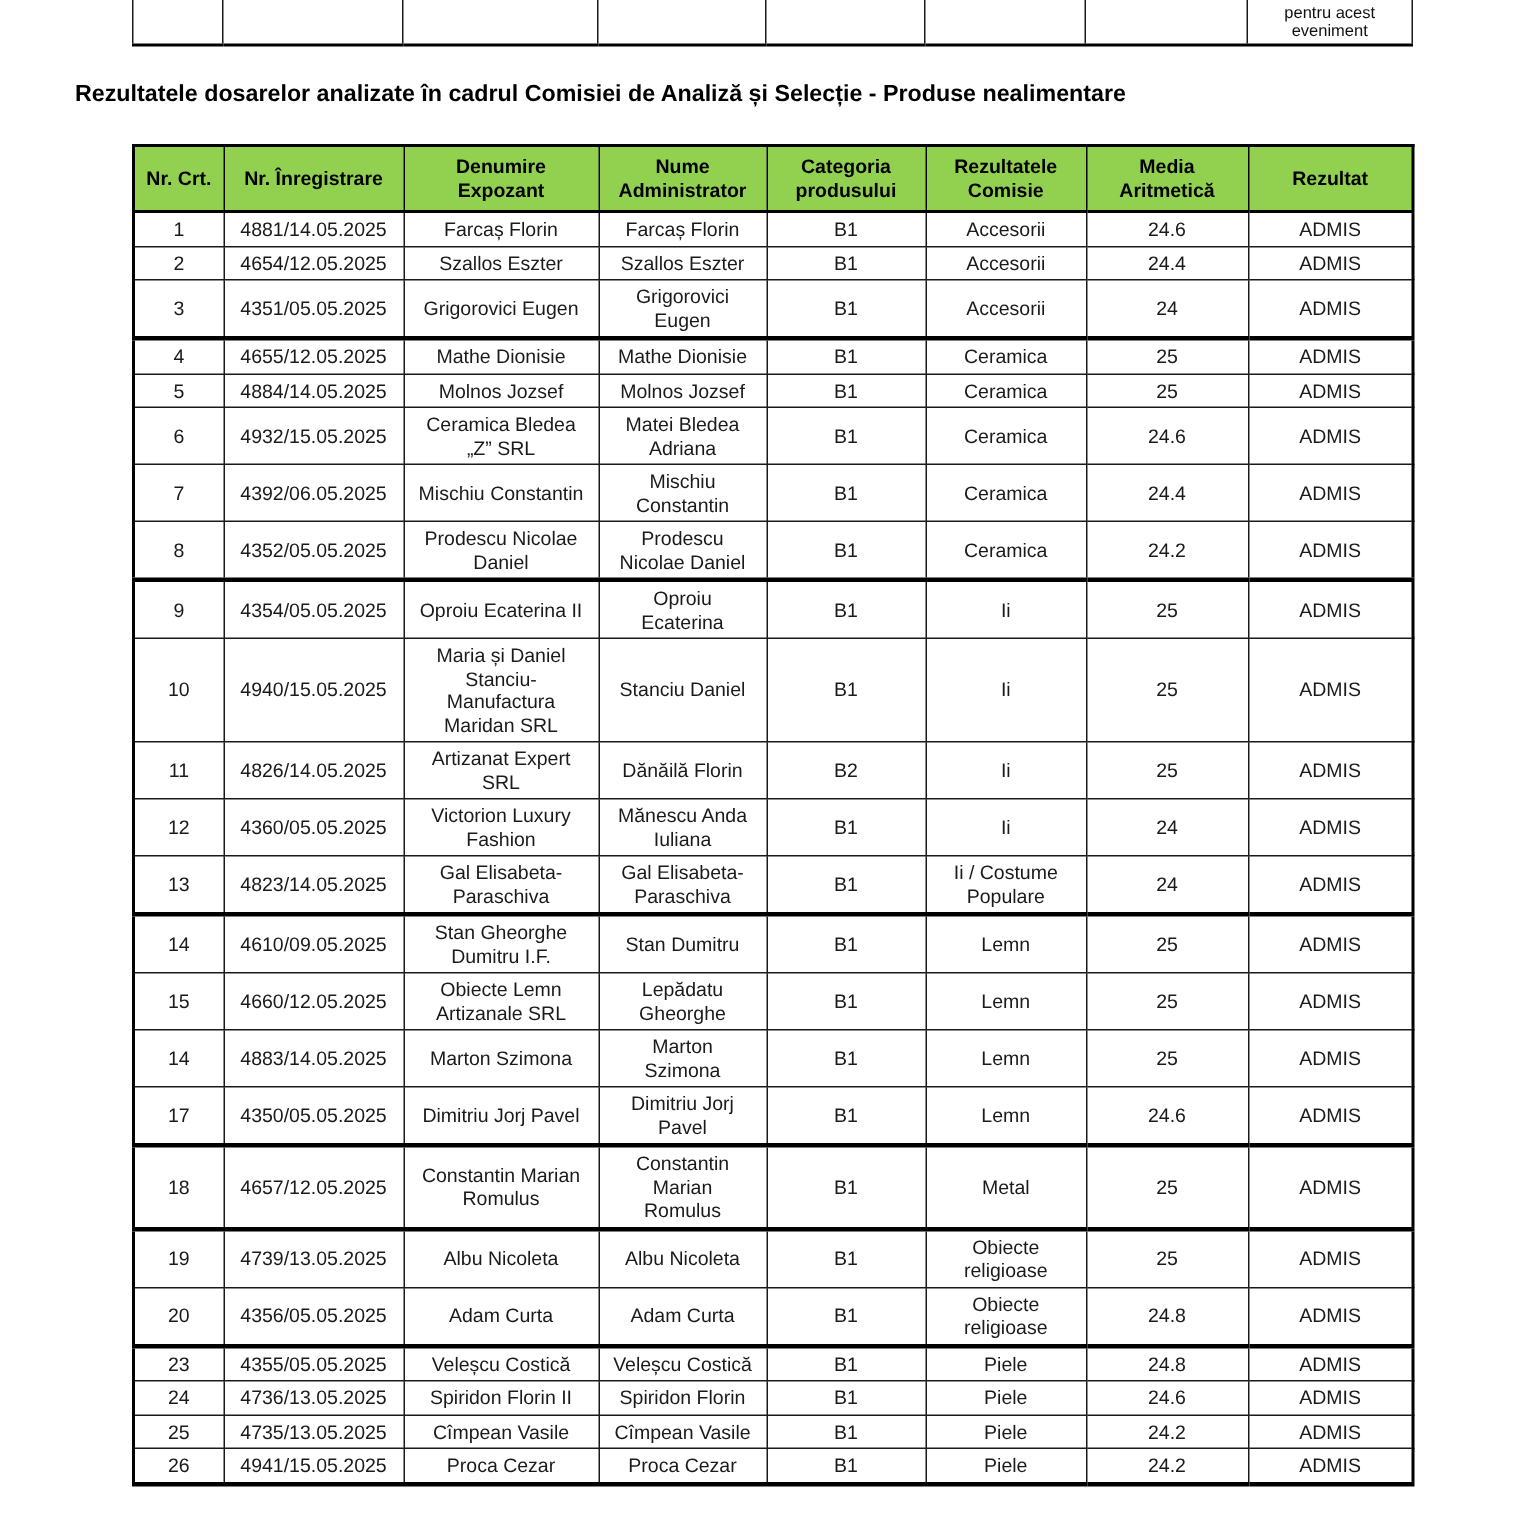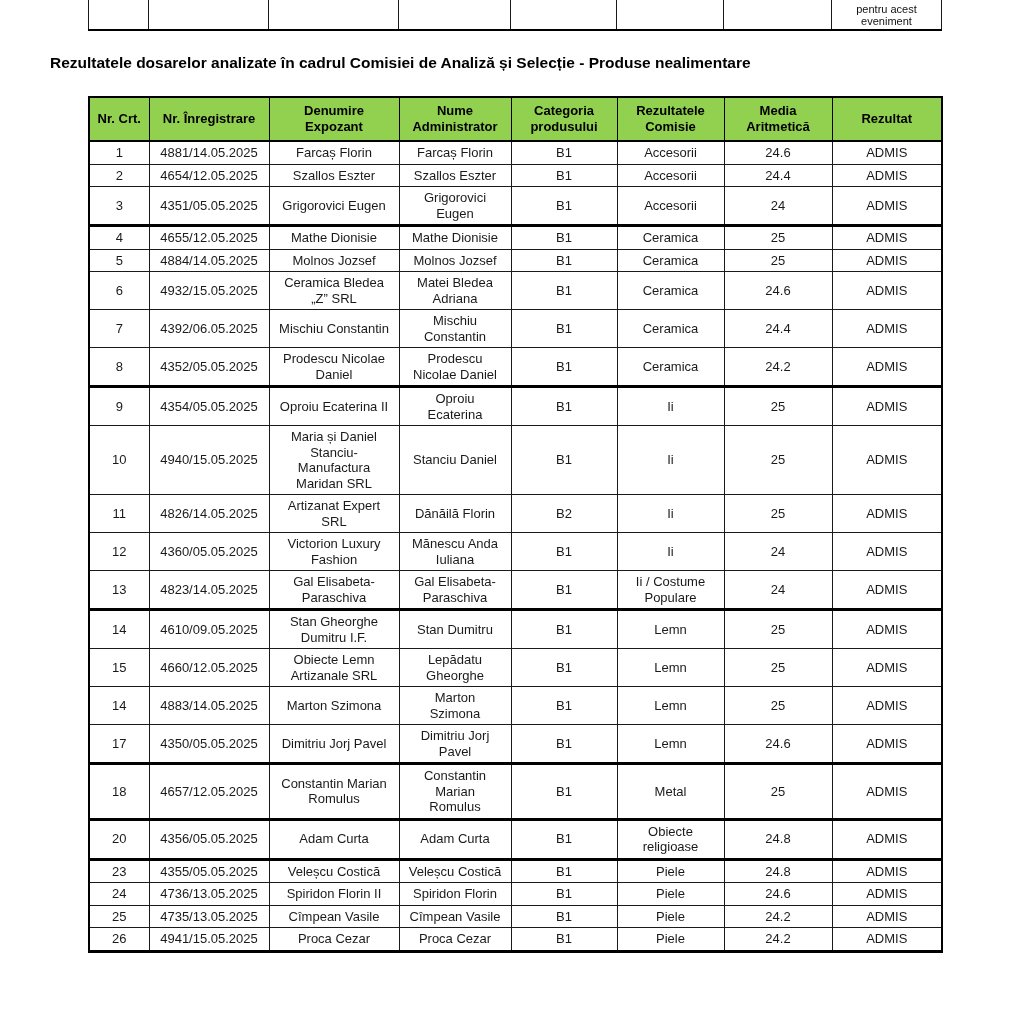--- a/index.html
+++ b/index.html
@@ -335,20 +335,31 @@
           <td>Constantin Marian
 Romulus</td>
           <td>Constantin
 Marian
 Romulus</td>
           <td>B1</td>
           <td>Metal</td>
           <td>25</td>
           <td>ADMIS</td>
         </tr>
+        <tr>
+          <td>19</td>
+          <td>4739/13.05.2025</td>
+          <td>Albu Nicoleta</td>
+          <td>Albu Nicoleta</td>
+          <td>B1</td>
+          <td>Obiecte
+religioase</td>
+          <td>25</td>
+          <td>ADMIS</td>
+        </tr>
         <tr class="group-end">
           <td>20</td>
           <td>4356/05.05.2025</td>
           <td>Adam Curta</td>
           <td>Adam Curta</td>
           <td>B1</td>
           <td>Obiecte
 religioase</td>
           <td>24.8</td>
           <td>ADMIS</td>

